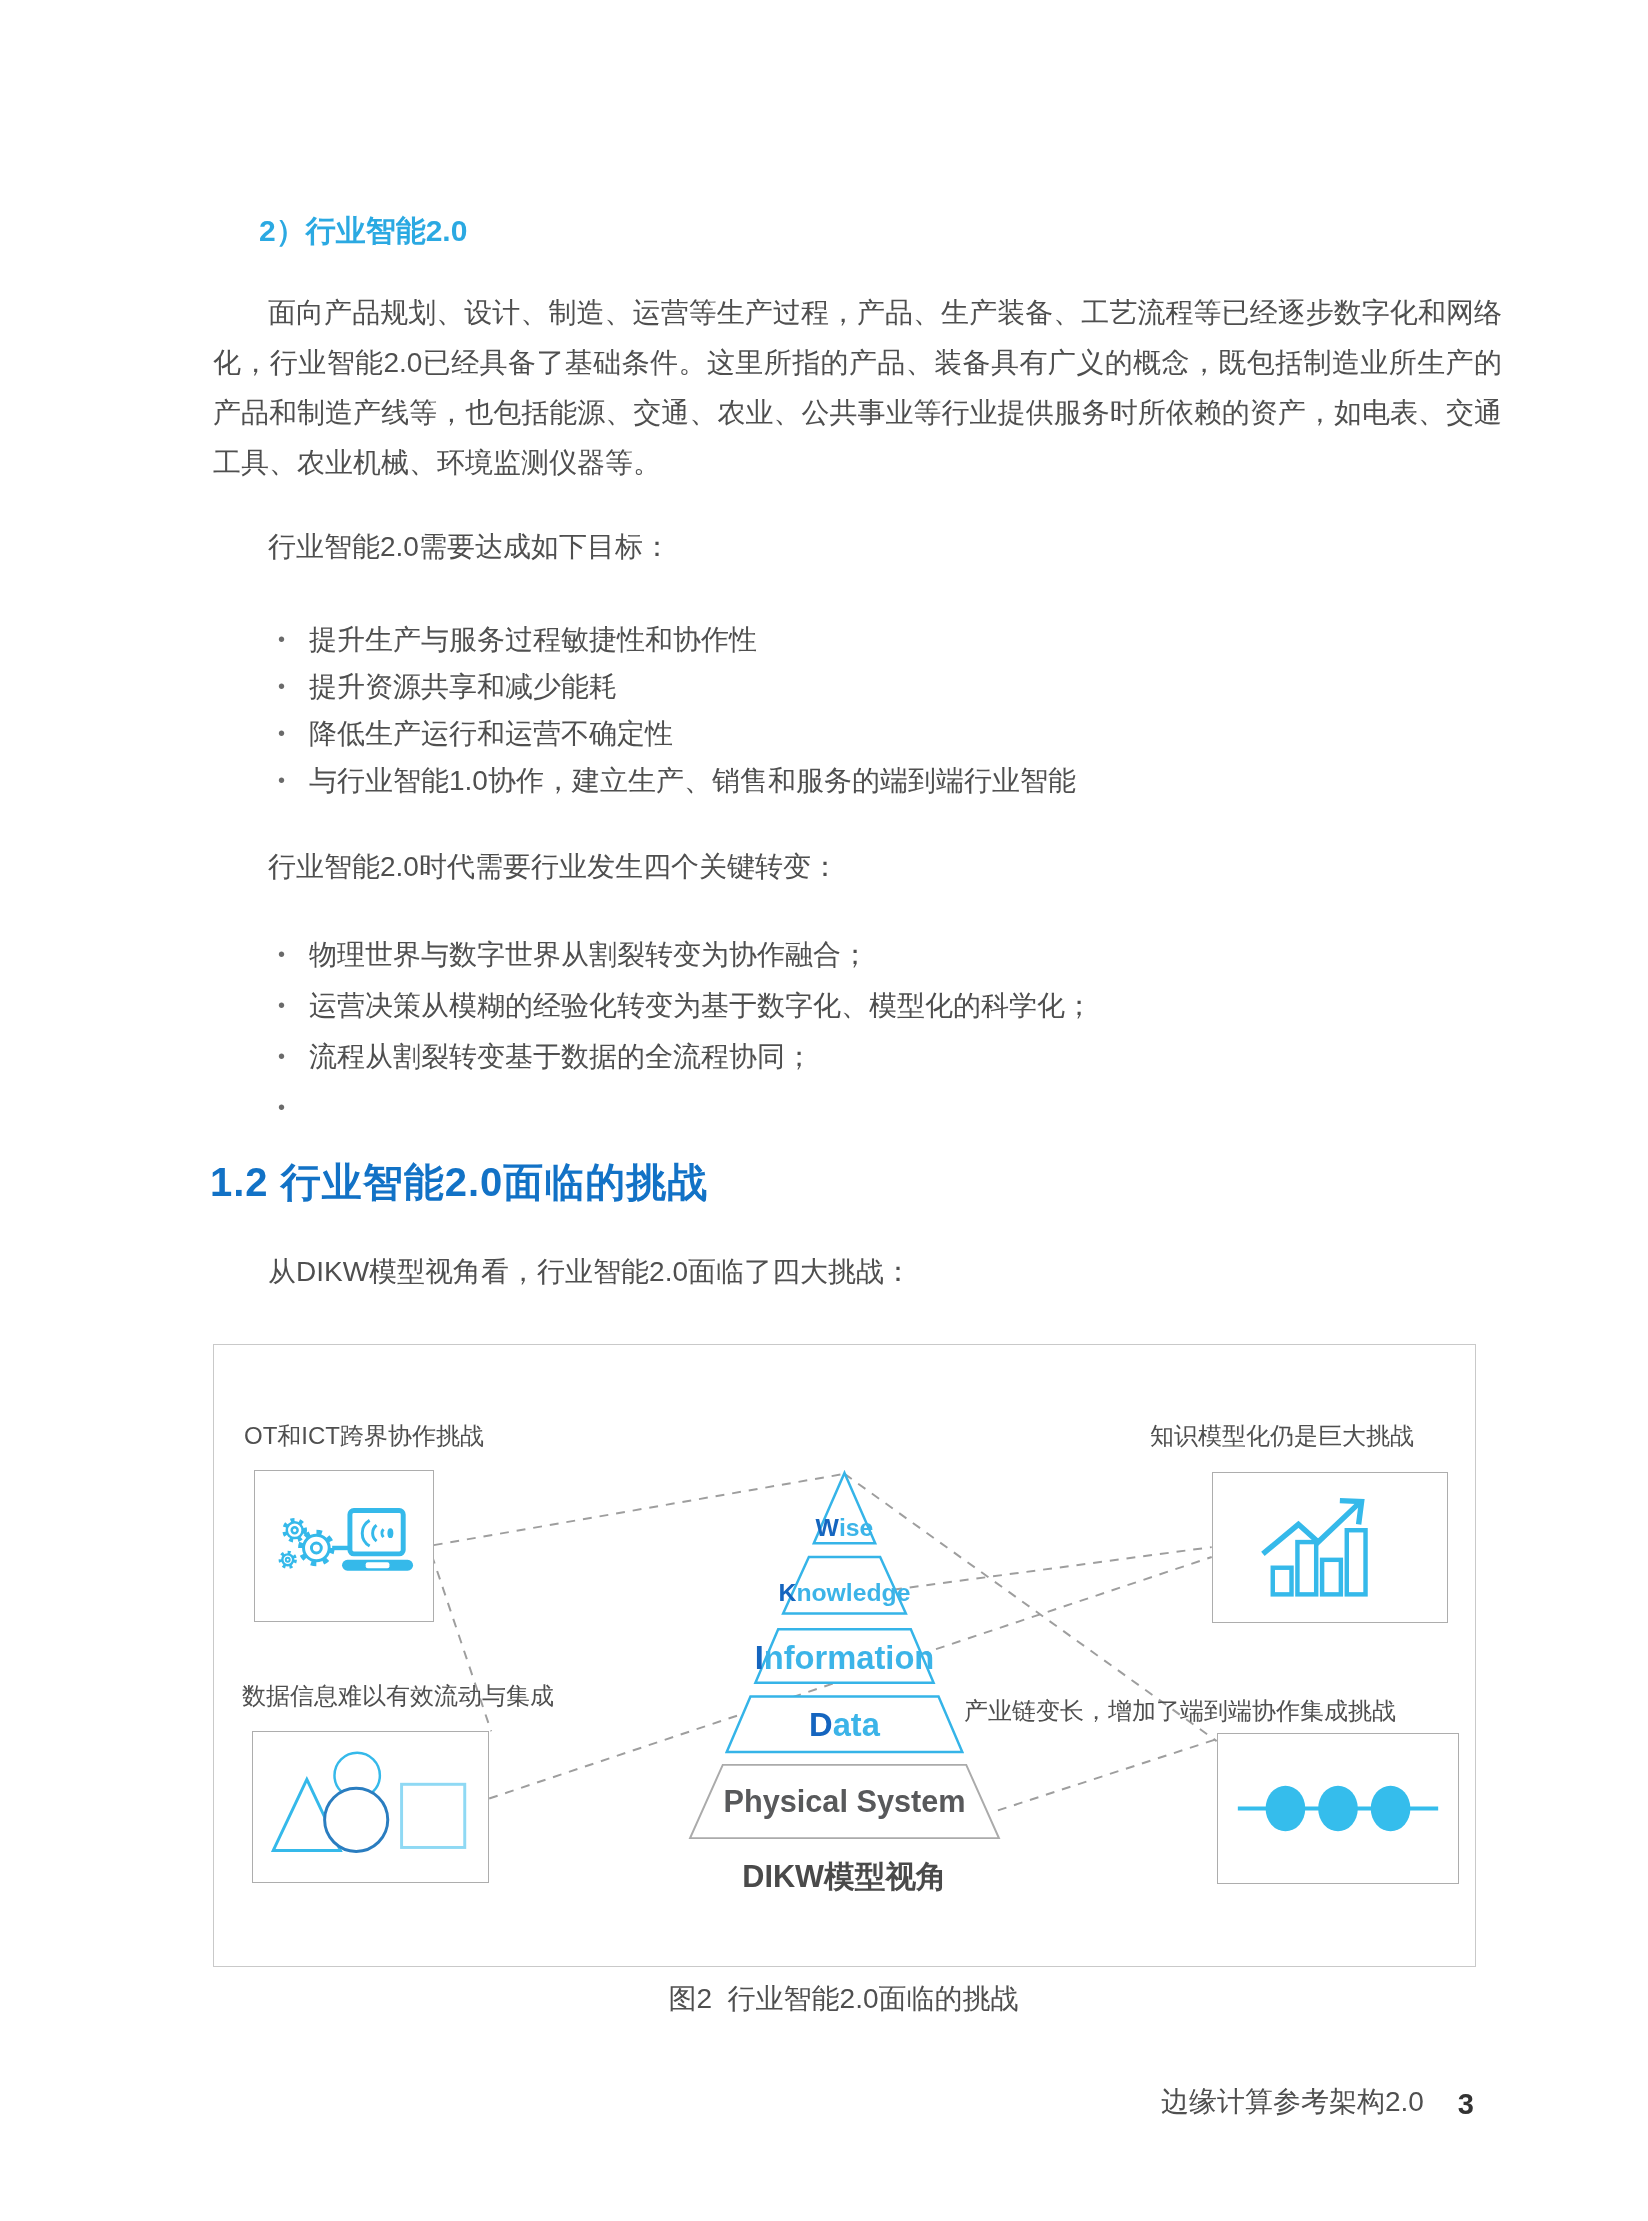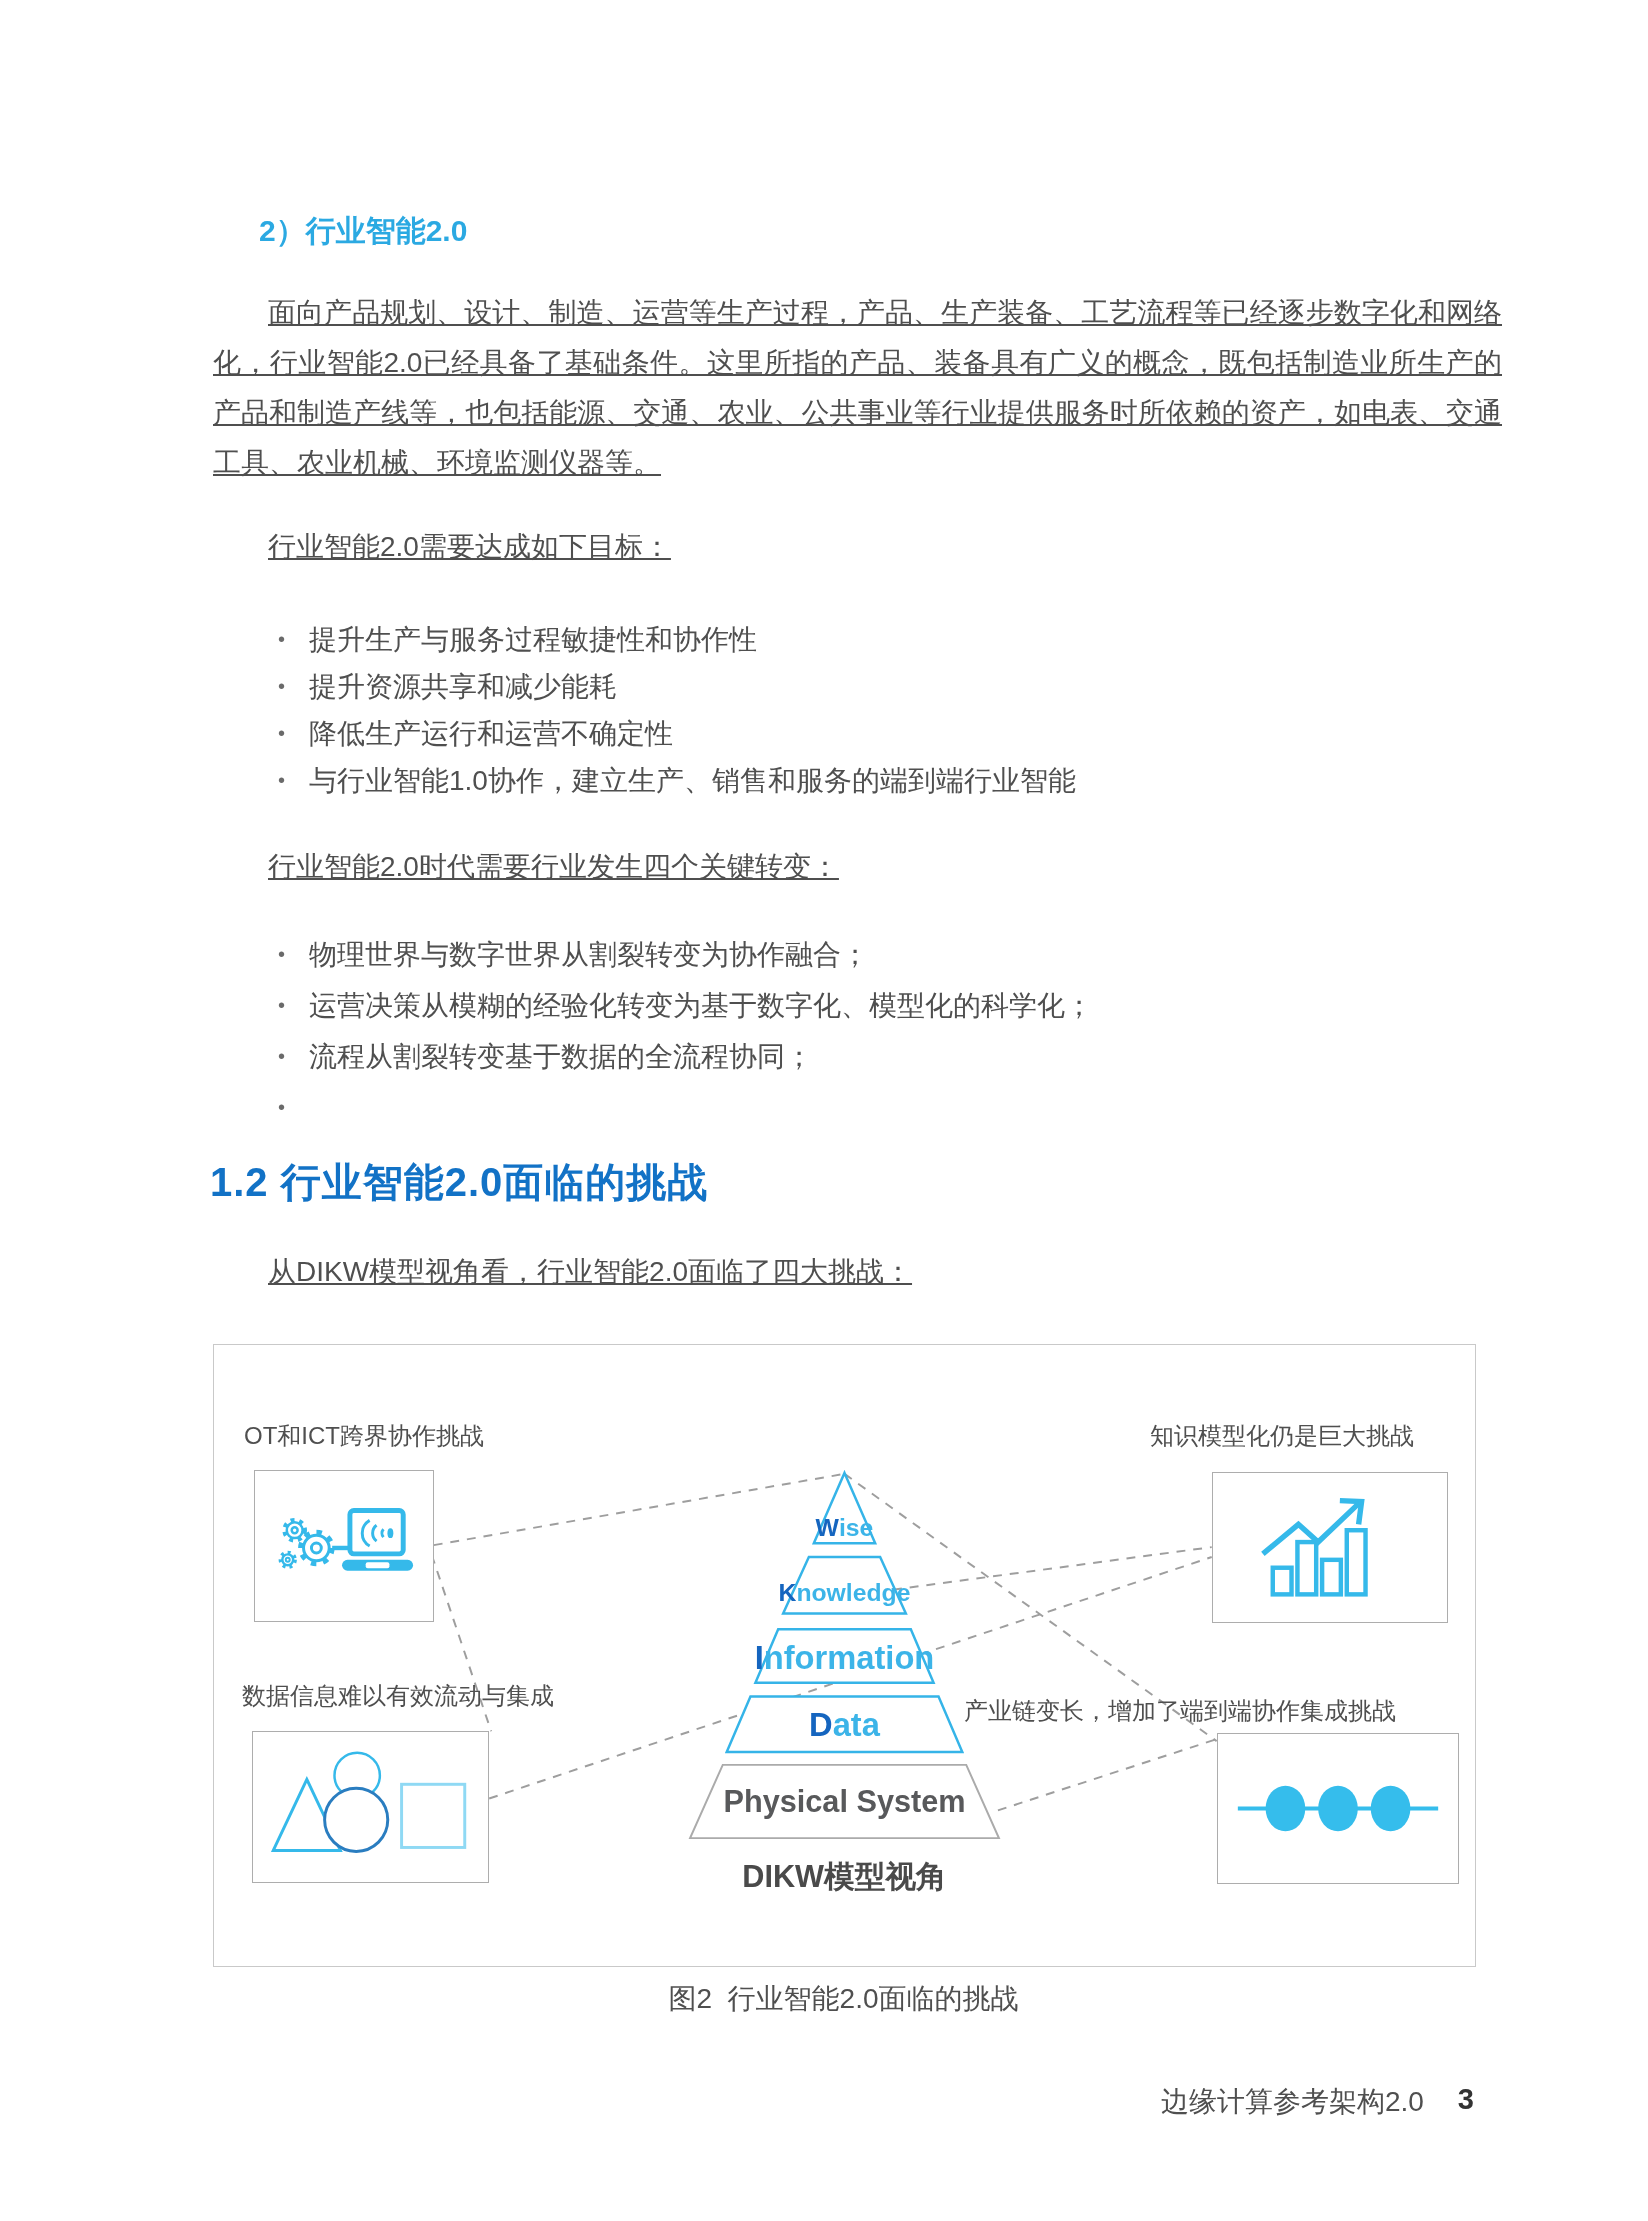--- a/index.html
+++ b/index.html
@@ -12,21 +12,21 @@
   p { margin:0; }
 
   .section-heading {
     left:259px; top:211px;
     font-size:30px; font-weight:600; color:#2BA9E2; white-space:nowrap;text-align:center;
   }
   .body-block {
     left:213px; width:1289px;
     font-size:28px; line-height:50px; text-align:justify; color:#4f4f4f;
   }
-  .indent { text-indent:55px;text-decoration:underline; }
+  .indent { text-indent:55px; }
   #para1 { top:288px; }
   #goals-intro { top:522px; }
   #transforms-intro { top:842px; }
   #dikw-intro { top:1247px; }
 
   ul.bullets { list-style:none; margin:0; padding:0; left:213px; width:1289px; }
   ul.bullets li { display:flex; align-items:flex-start; }
   #goals-list { top:616px; }
   #goals-list li { height:47px; }
   #transforms-list { top:931px; }
@@ -68,21 +68,21 @@
   .init { fill:#1565BF; }
   .rest { fill:#3CB4E8; }
   .base-label { text-anchor:middle; font-size:31px; font-weight:700; fill:#58595B; }
   .view-label { text-anchor:middle; font-size:31px; font-weight:700; fill:#4A4A4A; }
 
   .cyan-stroke { stroke:#35B9EA; fill:none; }
   .figure-caption {
     left:213px; top:1980px; width:1261px; text-align:center;
     font-size:28px; color:#4f4f4f; white-space:pre;
   }
-  .footer { top:2083px; right:174px; display:flex; align-items:flex-start; gap:34px; }
+  .footer { top:2083px; right:174px; display:flex; align-items:flex-end; gap:34px; }
   .footer-title { font-size:28px; color:#4f4f4f; white-space:nowrap; }
   .footer-page { font-size:29px; font-weight:700; color:#333333; }
 </style>
 </head>
 <body>
 
 <div class="page">
 
   <div class="abs section-heading">2）行业智能2.0</div>
 

